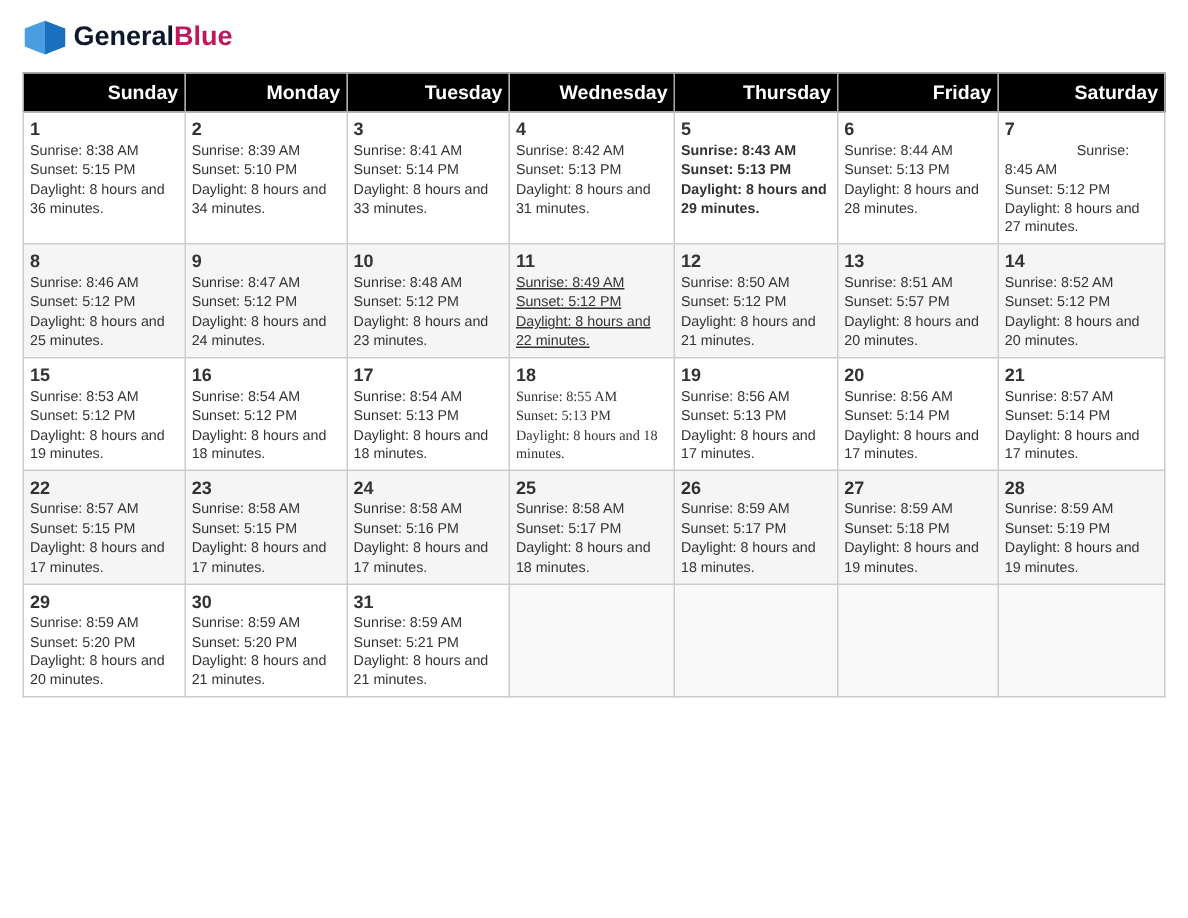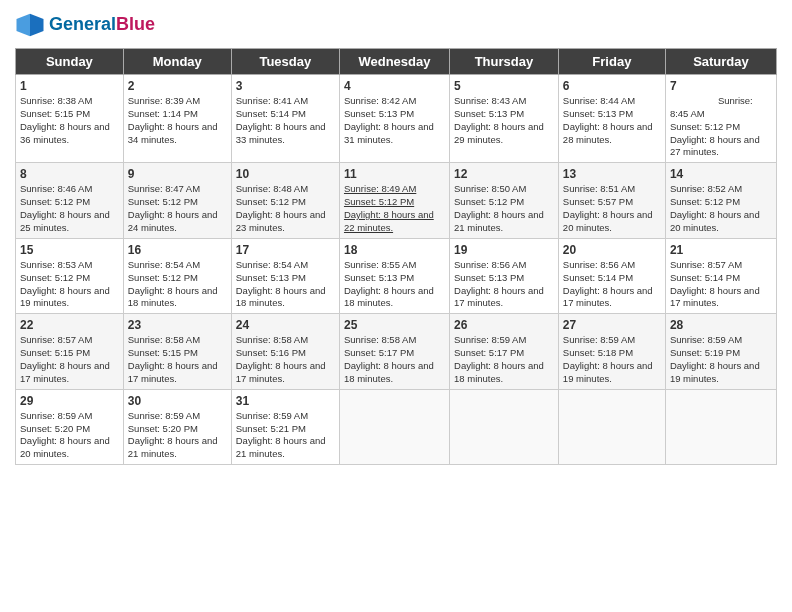--- a/index.html
+++ b/index.html
@@ -26,21 +26,21 @@
       display: flex;
       align-items: center;
     }
     .logo-text {
       font-size: 18px;
       font-weight: bold;
       color: #333;
       line-height: 1.1;
     }
     .logo-text span {
-      color: #0369a1;
+      color: #0f172a;
     }
     .logo-icon {
       width: 30px;
       height: 30px;
       margin-right: 4px;
     }
     .title-section {
       text-align: right;
     }
     .month-title {
@@ -50,26 +50,26 @@
     }
     .location {
       font-size: 14px;
       color: #555;
     }
     .calendar {
       width: 100%;
       border-collapse: collapse;
     }
     .calendar th {
-      background-color: #404040;
+      background-color: #000000;
       color: #fff;
       font-size: 13px;
       font-weight: bold;
       padding: 5px 4px;
-      text-align: center;
+      text-align: right;
       border: 1px solid #aaa;
     }
     .calendar td {
       vertical-align: top;
       border: 1px solid #ccc;
       padding: 3px 4px;
       width: 113px;
       background: #fff;
       font-size: 9.5px;
       color: #333;
@@ -124,29 +124,29 @@
           <th>Friday</th>
           <th>Saturday</th>
         </tr>
     </thead>
     <tbody id="calendar-body">
     <tr>
           <td><span class="day-num">1</span><span style="white-space: pre-line;">Sunrise: 8:38 AM
 Sunset: 5:15 PM
 Daylight: 8 hours and 36 minutes.</span></td>
           <td><span class="day-num">2</span><span style="white-space: pre-line;">Sunrise: 8:39 AM
-Sunset: 1:14 PM
+Sunset: 5:10 PM
 Daylight: 8 hours and 34 minutes.</span></td>
           <td><span class="day-num">3</span><span style="white-space: pre-line;">Sunrise: 8:41 AM
 Sunset: 5:14 PM
 Daylight: 8 hours and 33 minutes.</span></td>
           <td><span class="day-num">4</span><span style="white-space: pre-line;">Sunrise: 8:42 AM
 Sunset: 5:13 PM
 Daylight: 8 hours and 31 minutes.</span></td>
-          <td><span class="day-num">5</span><span style="white-space: pre-line;">Sunrise: 8:43 AM
+          <td><span class="day-num">5</span><span style="white-space: pre-line; font-weight: bold;">Sunrise: 8:43 AM
 Sunset: 5:13 PM
 Daylight: 8 hours and 29 minutes.</span></td>
           <td><span class="day-num">6</span><span style="white-space: pre-line;">Sunrise: 8:44 AM
 Sunset: 5:13 PM
 Daylight: 8 hours and 28 minutes.</span></td>
           <td><span class="day-num">7</span><span style="white-space: pre-line; margin-left: 48px;">Sunrise: 8:45 AM
 Sunset: 5:12 PM
 Daylight: 8 hours and 27 minutes.</span></td>
         </tr>
         <tr>
@@ -175,21 +175,21 @@
         <tr>
           <td><span class="day-num">15</span><span style="white-space: pre-line;">Sunrise: 8:53 AM
 Sunset: 5:12 PM
 Daylight: 8 hours and 19 minutes.</span></td>
           <td><span class="day-num">16</span><span style="white-space: pre-line;">Sunrise: 8:54 AM
 Sunset: 5:12 PM
 Daylight: 8 hours and 18 minutes.</span></td>
           <td><span class="day-num">17</span><span style="white-space: pre-line;">Sunrise: 8:54 AM
 Sunset: 5:13 PM
 Daylight: 8 hours and 18 minutes.</span></td>
-          <td><span class="day-num">18</span><span style="white-space: pre-line;">Sunrise: 8:55 AM
+          <td><span class="day-num">18</span><span style="white-space: pre-line; font-family: Liberation Serif, serif;">Sunrise: 8:55 AM
 Sunset: 5:13 PM
 Daylight: 8 hours and 18 minutes.</span></td>
           <td><span class="day-num">19</span><span style="white-space: pre-line;">Sunrise: 8:56 AM
 Sunset: 5:13 PM
 Daylight: 8 hours and 17 minutes.</span></td>
           <td><span class="day-num">20</span><span style="white-space: pre-line;">Sunrise: 8:56 AM
 Sunset: 5:14 PM
 Daylight: 8 hours and 17 minutes.</span></td>
           <td><span class="day-num">21</span><span style="white-space: pre-line;">Sunrise: 8:57 AM
 Sunset: 5:14 PM

